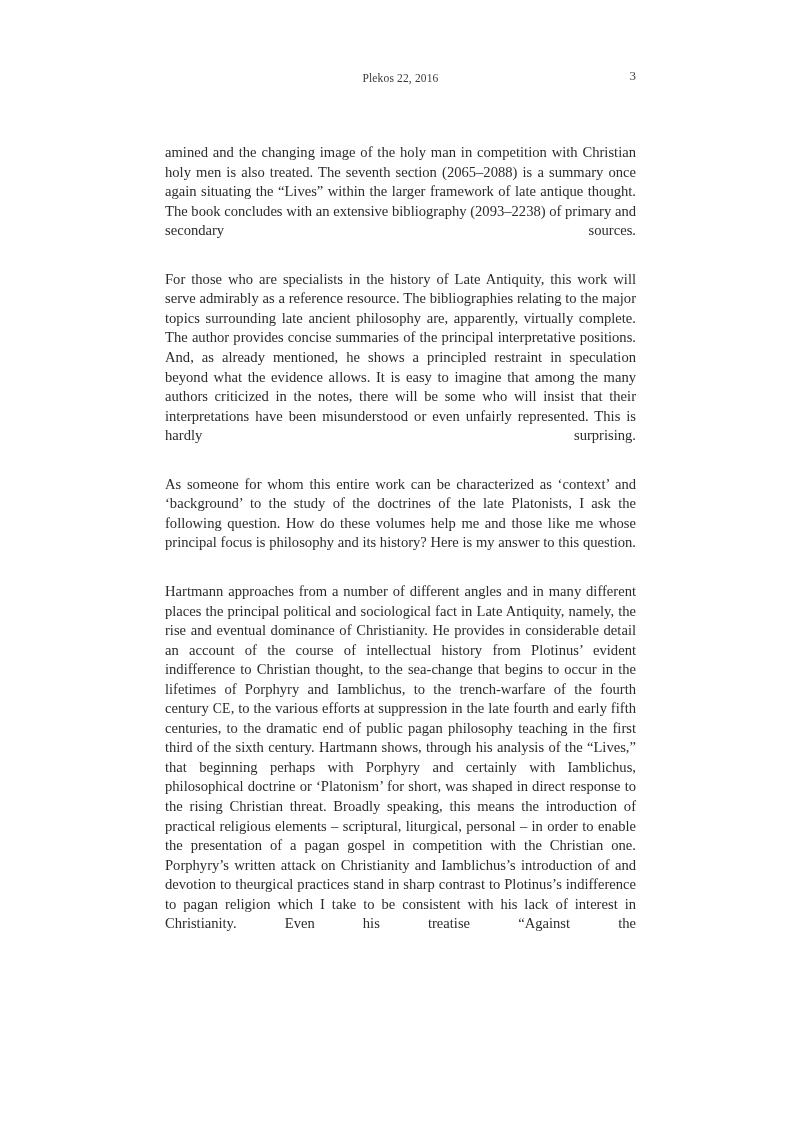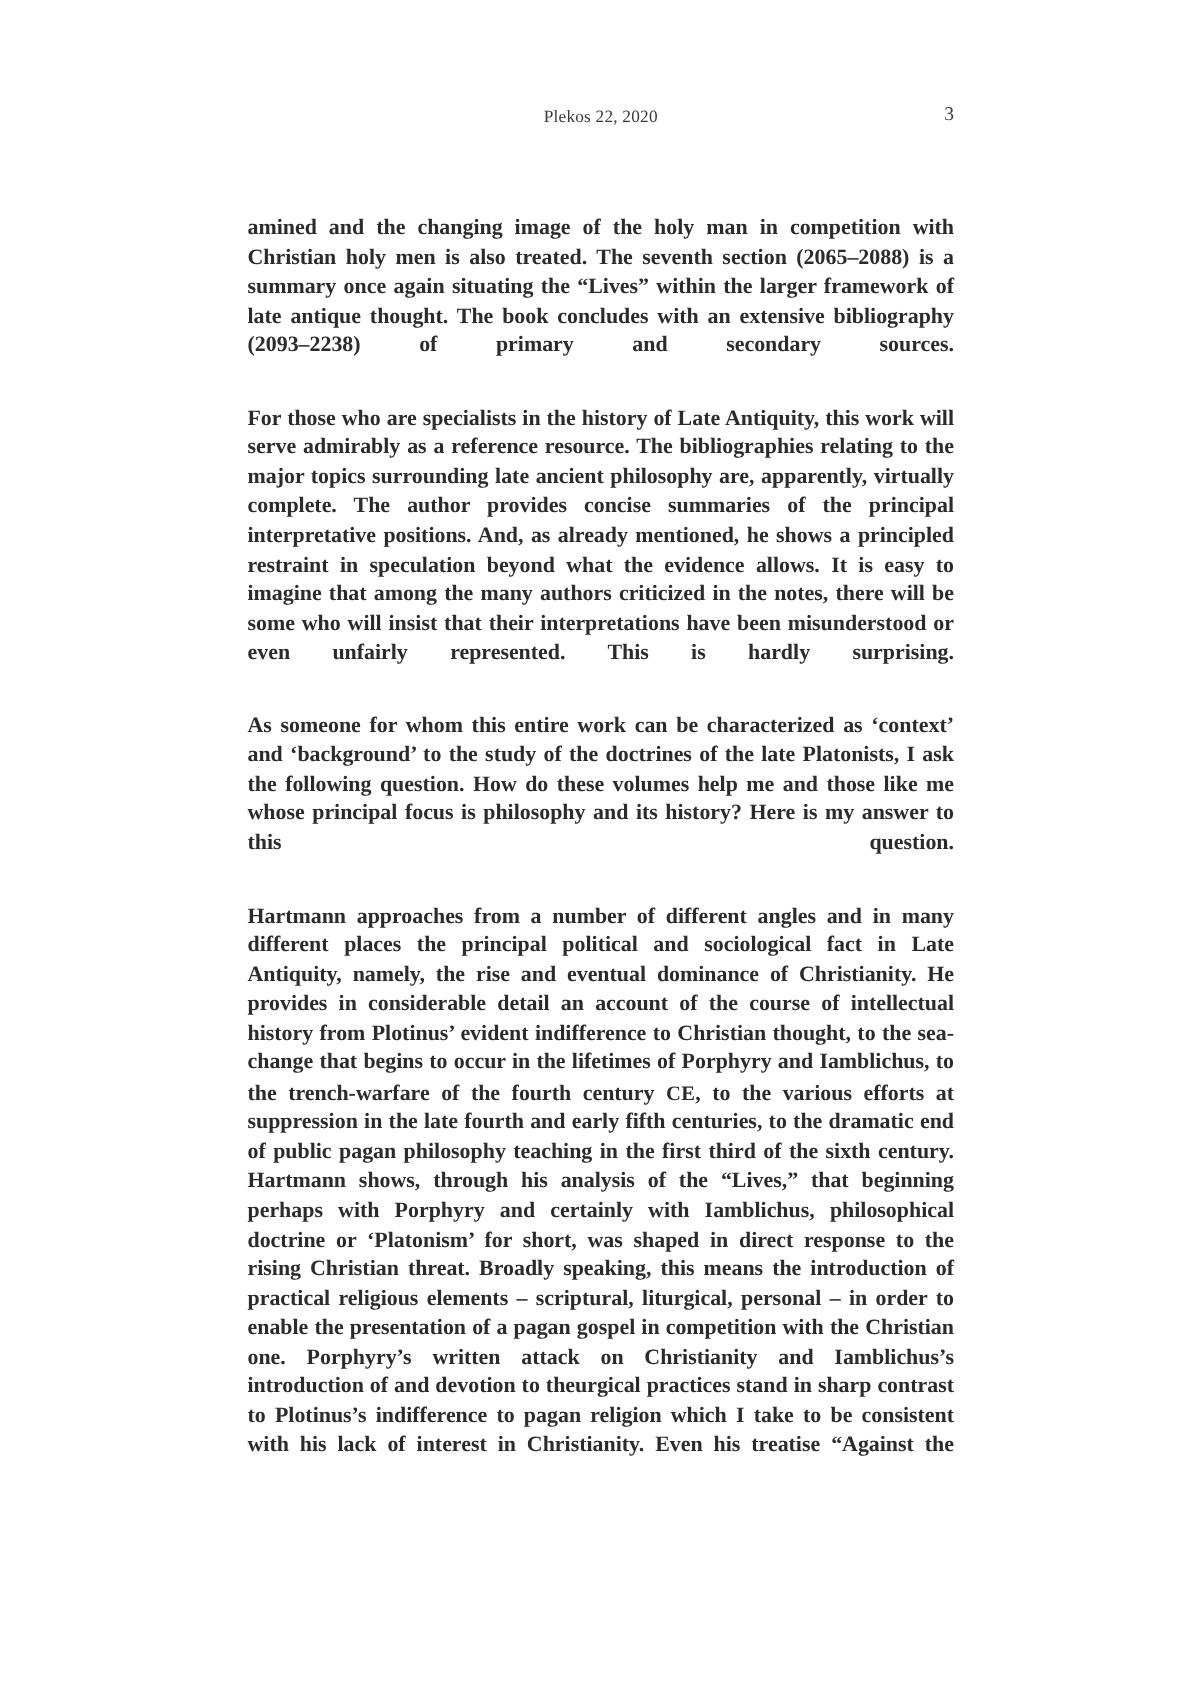--- a/index.html
+++ b/index.html
@@ -42,21 +42,20 @@
     font-size: 13px;
     color: #3a3a3a;
   }
 
   
   .textblock {
     position: absolute;
     top: 143px;
     left: 165px;
     width: 471px;
-    font-weight: bold;
   }
   .para {
     margin: 0 0 9.5px 0;
     text-align: justify;
     text-justify: inter-word;
     font-size: 14.6px;
     line-height: 19.55px;
     color: #2b2b2b;
     hyphens: manual;
     -webkit-hyphens: manual;
@@ -75,21 +74,21 @@
     font-size: 0.94em;
     letter-spacing: 0.2px;
   }
 </style>
 </head>
 <body>
 
 <div class="page">
 
   <div class="running-head">
-    <div class="running-head-title">Plekos 22, 2020</div>
+    <div class="running-head-title">Plekos 22, 2016</div>
     <div class="running-head-pageno">3</div>
   </div>
 
   <div class="textblock">
 
     <p class="para">amined and the changing image of the holy man in competition with Christian holy men is also treated. The seventh section (2065–2088) is a summary once again situating the “Lives” within the larger framework of late antique thought. The book concludes with an extensive bibliography (2093–2238) of primary and secondary sources.</p>
 
     <p class="para">For those who are specialists in the history of Late Antiquity, this work will serve admirably as a reference resource. The bibliographies relating to the major topics surrounding late ancient philosophy are, apparently, virtually complete. The author provides concise summaries of the principal interpretative positions. And, as already mentioned, he shows a principled restraint in speculation beyond what the evidence allows. It is easy to imagine that among the many authors criticized in the notes, there will be some who will insist that their interpretations have been misunderstood or even unfairly represented. This is hardly surprising.</p>
 
     <p class="para">As someone for whom this entire work can be characterized as ‘context’ and ‘background’ to the study of the doctrines of the late Platonists, I ask the following question. How do these volumes help me and those like me whose principal focus is philosophy and its history? Here is my answer to this question.</p>

